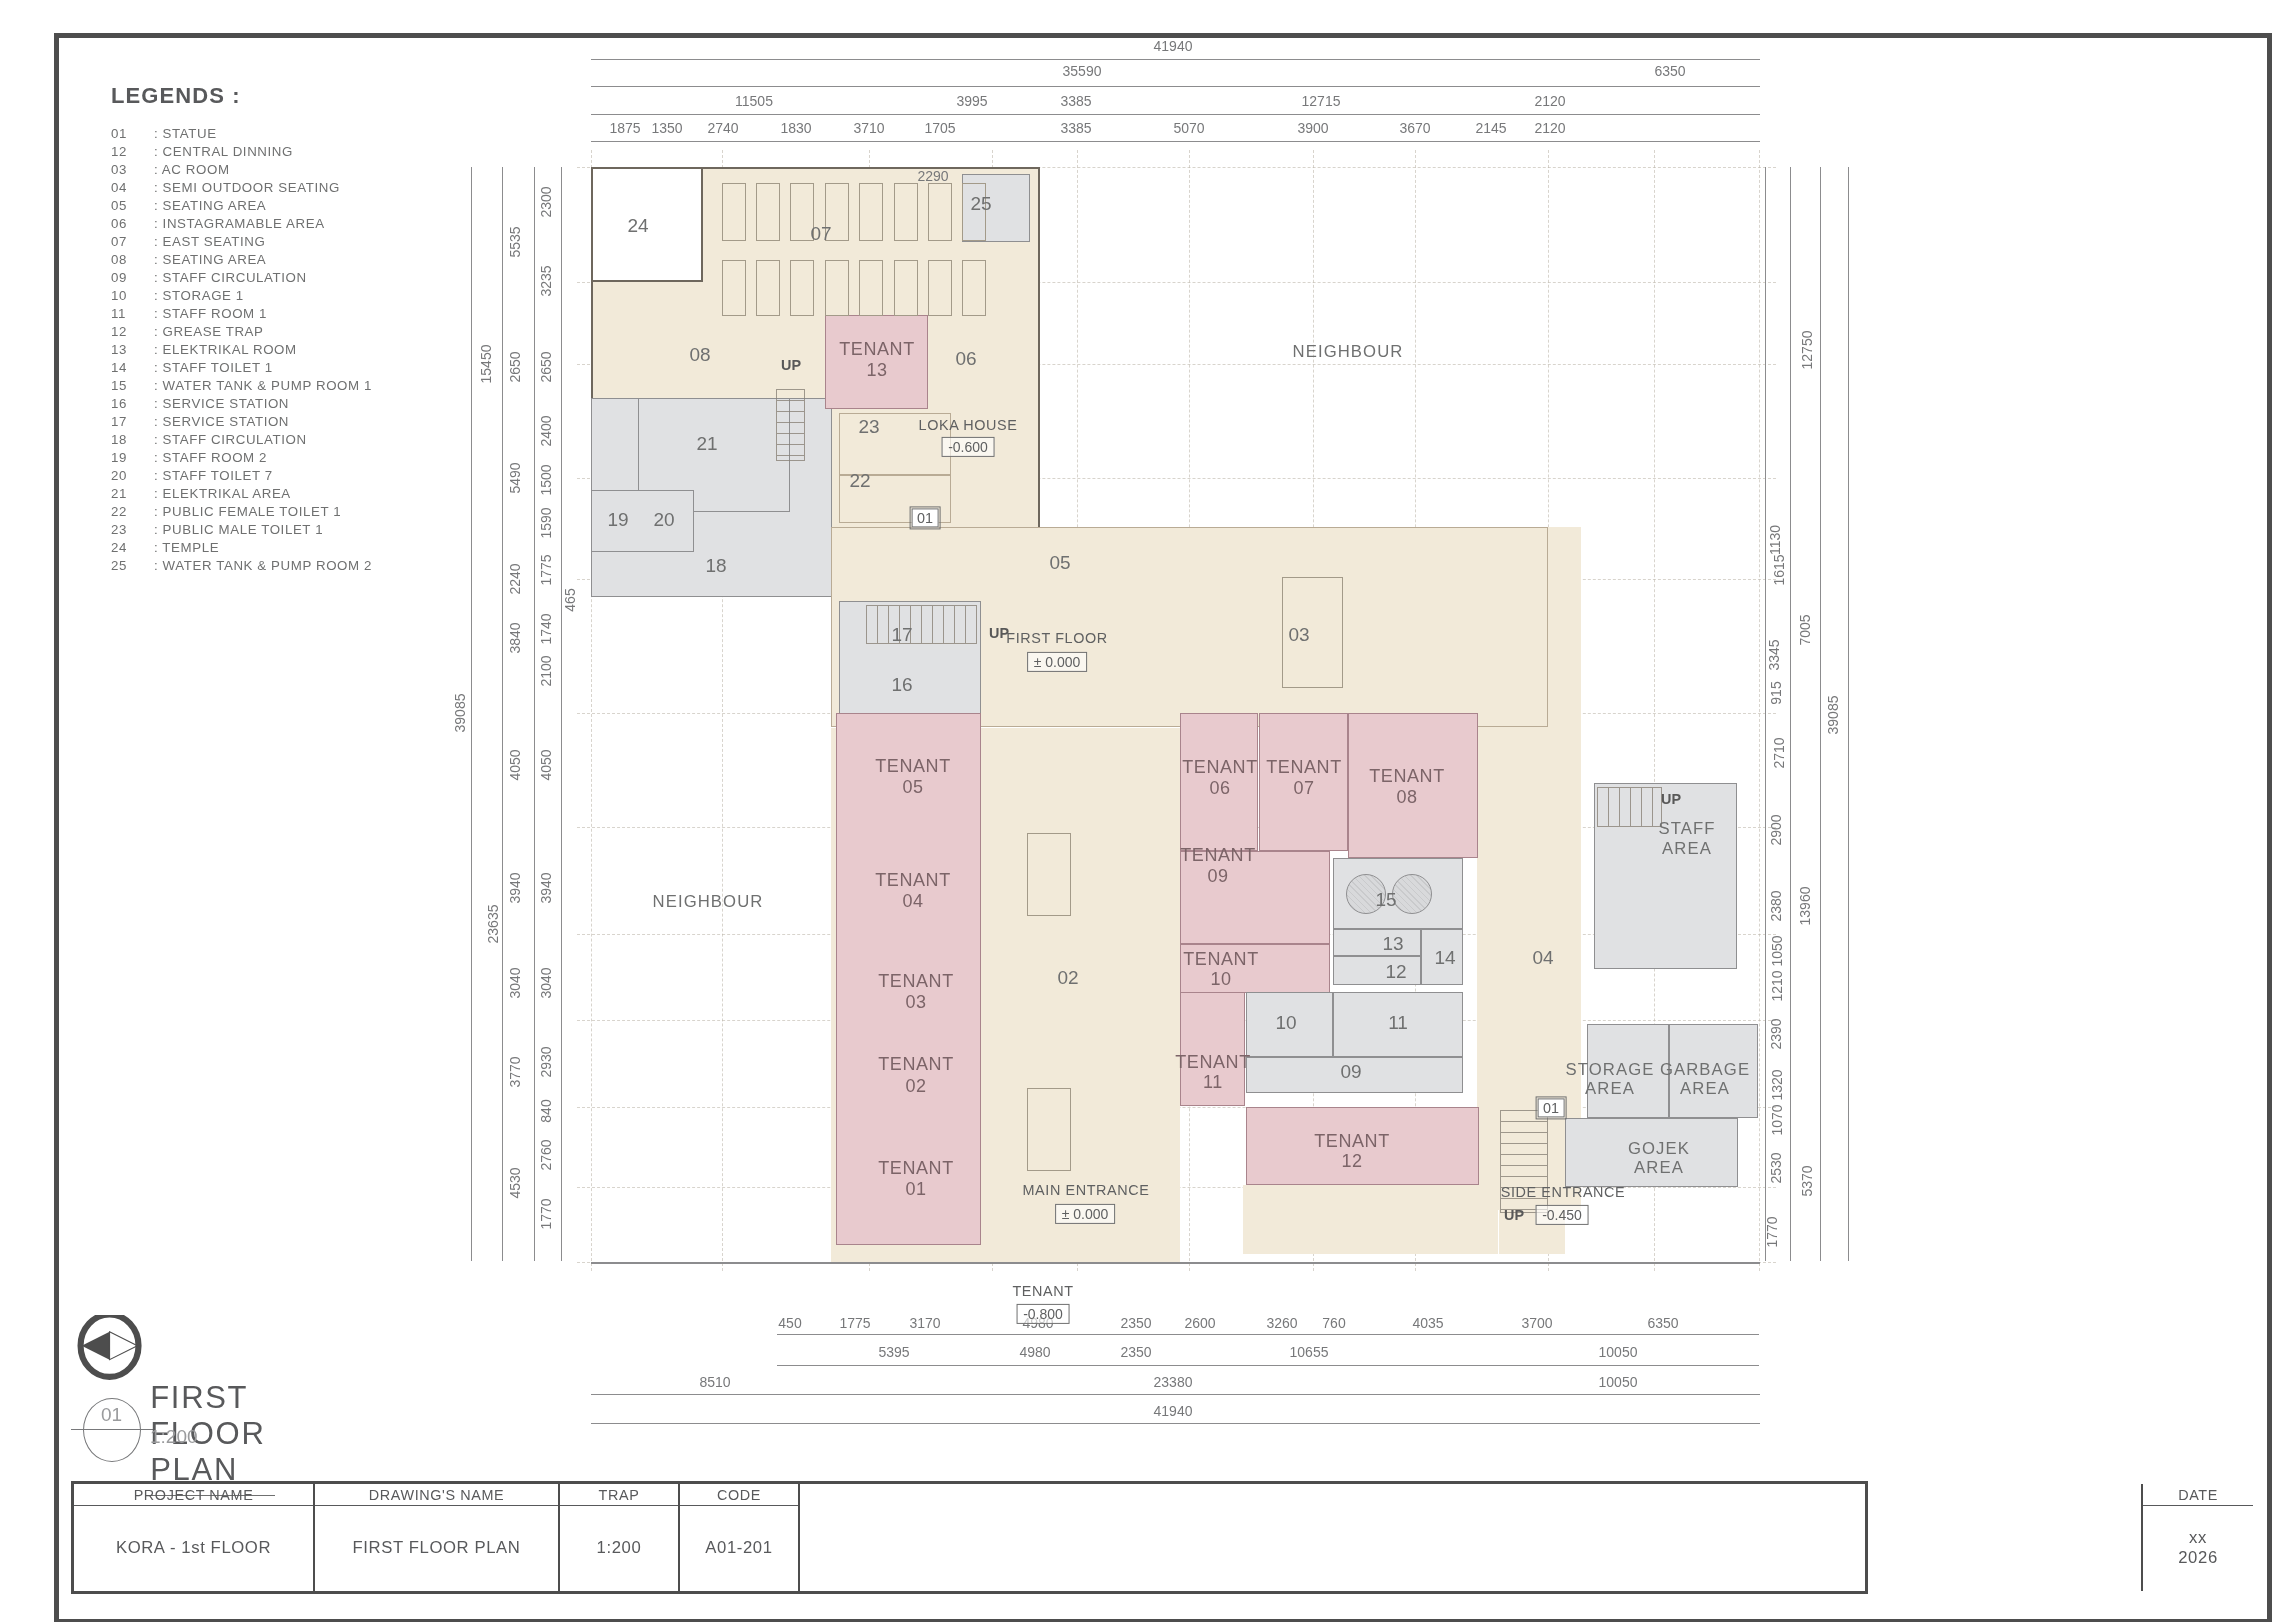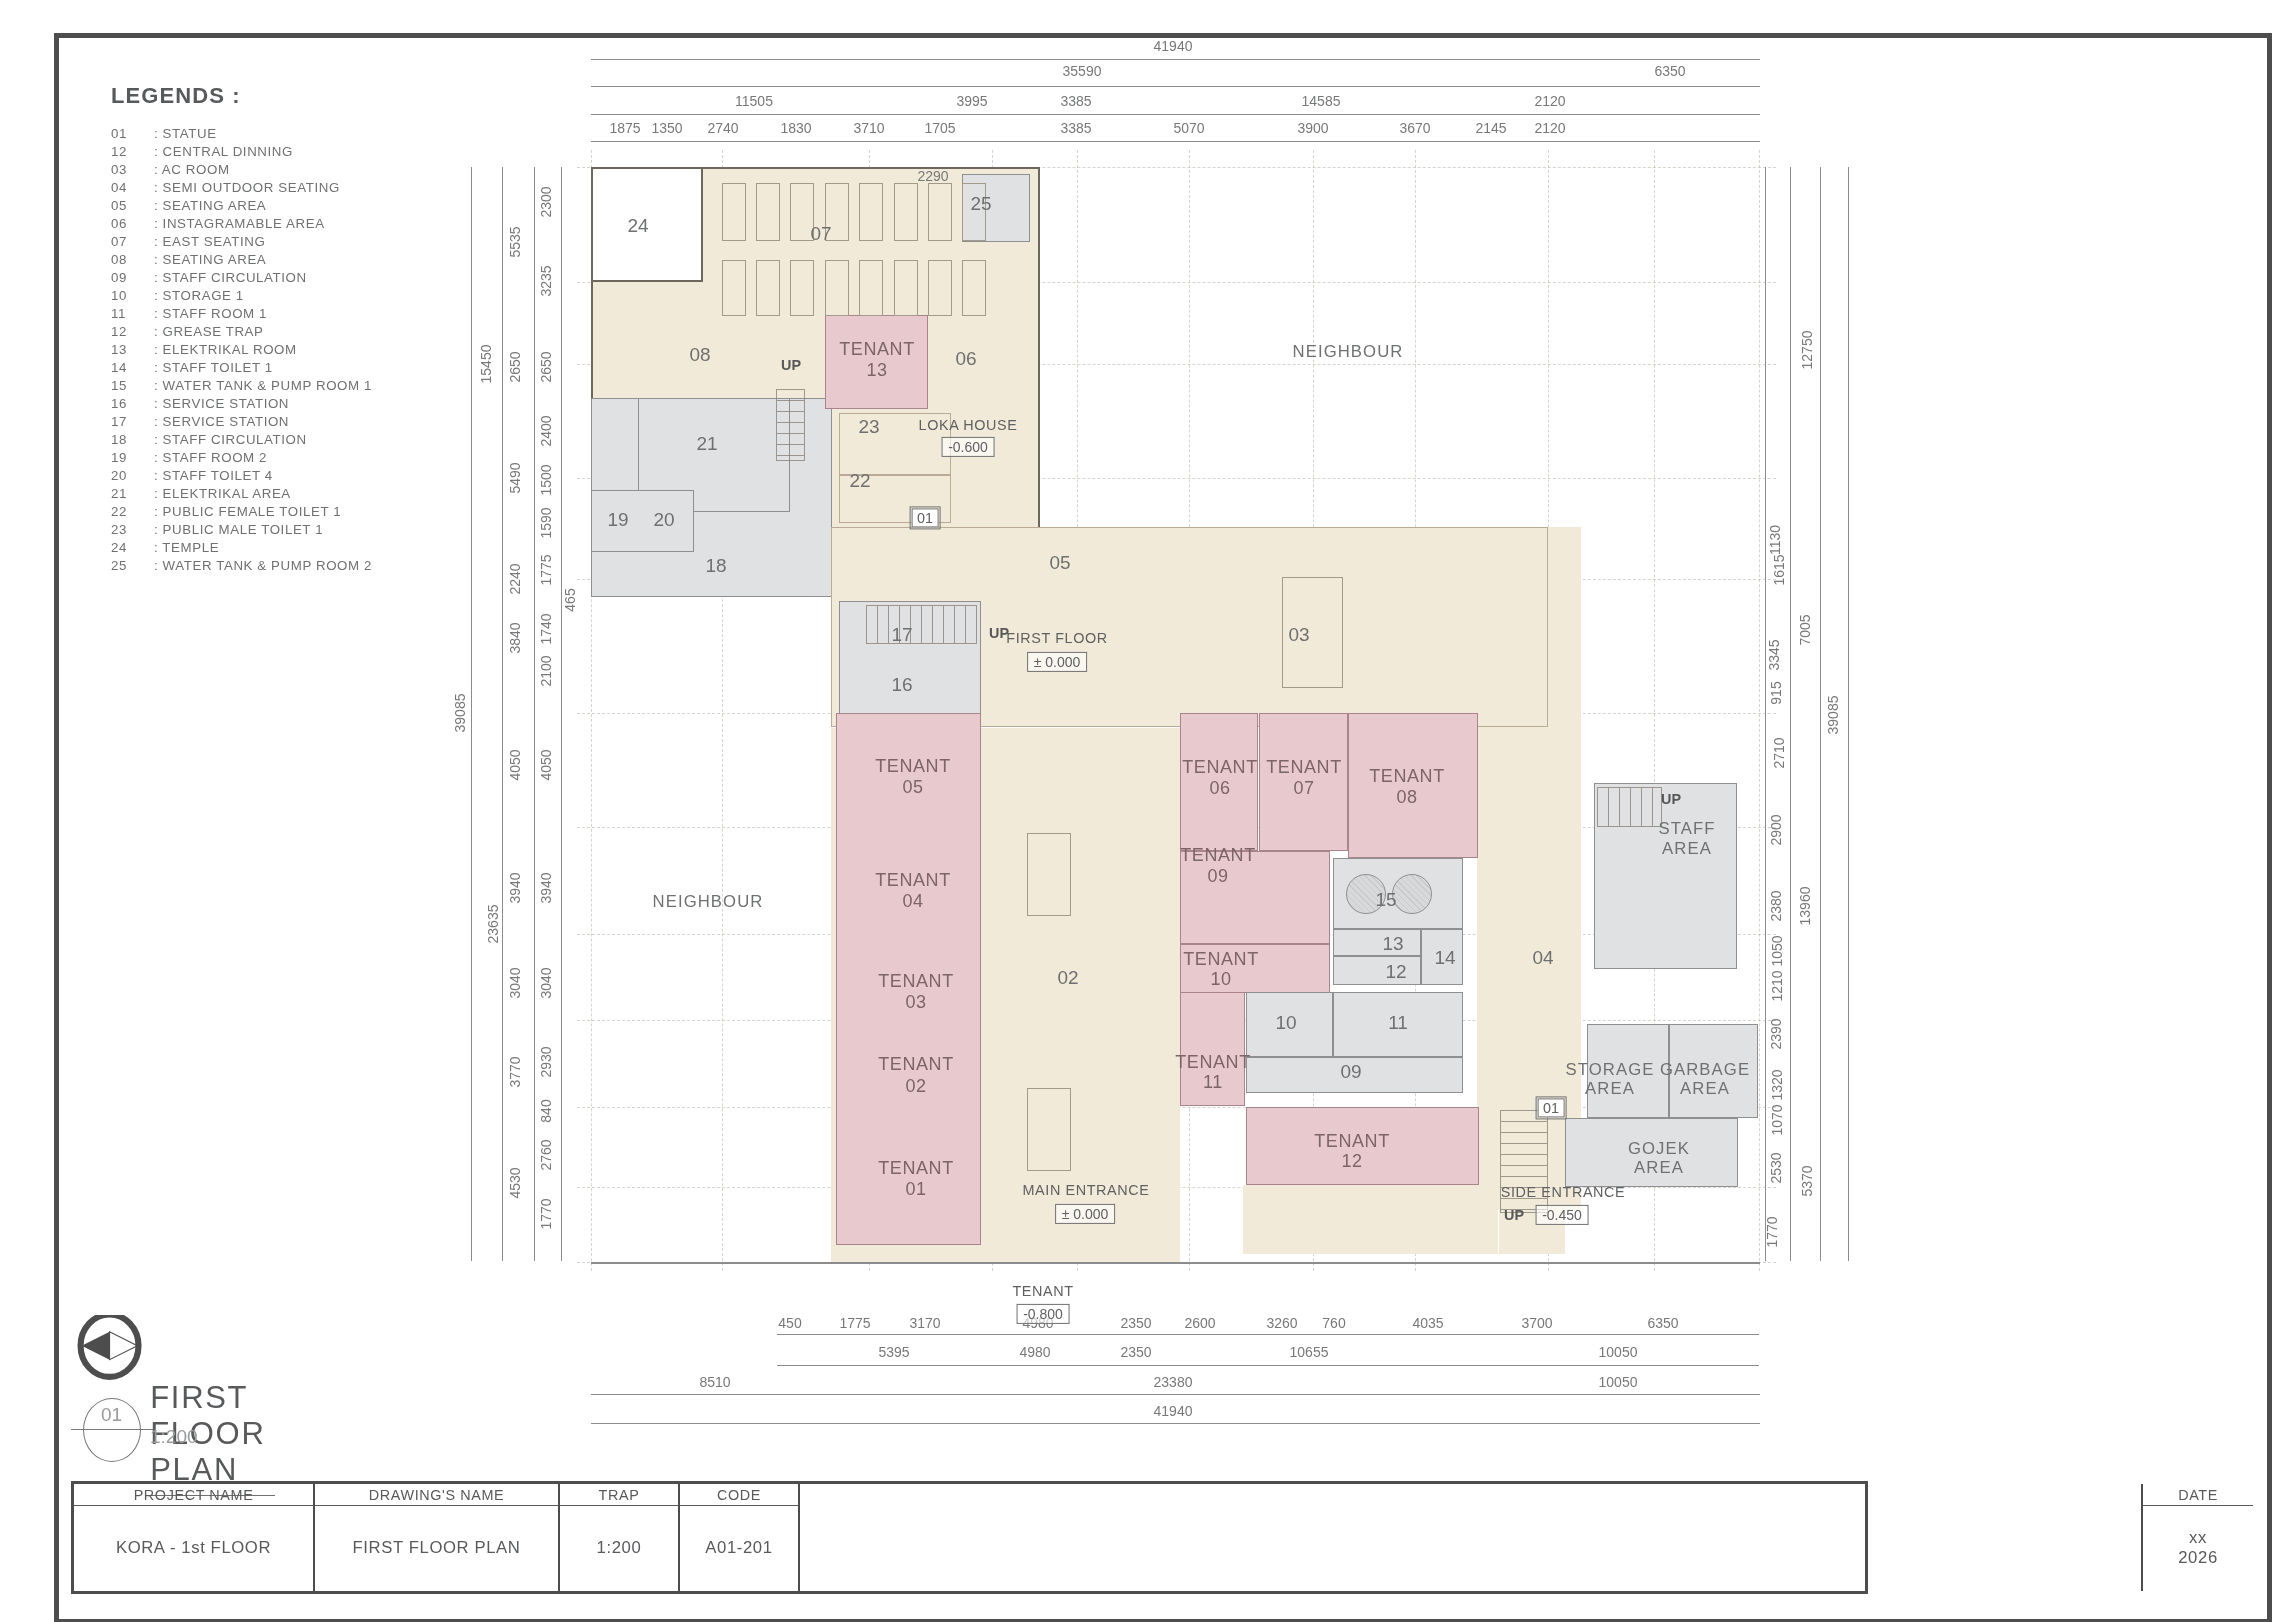--- a/index.html
+++ b/index.html
@@ -83,21 +83,21 @@
         <div class="legrow"><span class="legcode">10</span><span>: STORAGE 1</span></div>
         <div class="legrow"><span class="legcode">11</span><span>: STAFF ROOM 1</span></div>
         <div class="legrow"><span class="legcode">12</span><span>: GREASE TRAP</span></div>
         <div class="legrow"><span class="legcode">13</span><span>: ELEKTRIKAL ROOM</span></div>
         <div class="legrow"><span class="legcode">14</span><span>: STAFF TOILET 1</span></div>
         <div class="legrow"><span class="legcode">15</span><span>: WATER TANK &amp; PUMP ROOM 1</span></div>
         <div class="legrow"><span class="legcode">16</span><span>: SERVICE STATION</span></div>
         <div class="legrow"><span class="legcode">17</span><span>: SERVICE STATION</span></div>
         <div class="legrow"><span class="legcode">18</span><span>: STAFF CIRCULATION</span></div>
         <div class="legrow"><span class="legcode">19</span><span>: STAFF ROOM 2</span></div>
-        <div class="legrow"><span class="legcode">20</span><span>: STAFF TOILET 4</span></div>
+        <div class="legrow"><span class="legcode">20</span><span>: STAFF TOILET 7</span></div>
         <div class="legrow"><span class="legcode">21</span><span>: ELEKTRIKAL AREA</span></div>
         <div class="legrow"><span class="legcode">22</span><span>: PUBLIC FEMALE TOILET 1</span></div>
         <div class="legrow"><span class="legcode">23</span><span>: PUBLIC MALE TOILET 1</span></div>
         <div class="legrow"><span class="legcode">24</span><span>: TEMPLE</span></div>
         <div class="legrow"><span class="legcode">25</span><span>: WATER TANK &amp; PUMP ROOM 2</span></div>
       </div>
   </div>
 
   <div id="gridlayer">
       <div class="gridv" style="left: 591px; top: 150px; height: 1121px;"></div>
@@ -203,21 +203,21 @@
       <div class="dline" style="left: 1790px; top: 167px; width: 1.1px; height: 1094px;"></div>
       <div class="dline" style="left: 1820px; top: 167px; width: 1.1px; height: 1094px;"></div>
       <div class="dline" style="left: 1848px; top: 167px; width: 1.1px; height: 1094px;"></div>
       <div class="dline" style="left: 591px; top: 1262px; width: 1169px; height: 1.7px;"></div>
       <span class="lb dim" style="left: 1173px; top: 46px;">41940</span>
       <span class="lb dim" style="left: 1082px; top: 71px;">35590</span>
       <span class="lb dim" style="left: 1670px; top: 71px;">6350</span>
       <span class="lb dim" style="left: 754px; top: 101px;">11505</span>
       <span class="lb dim" style="left: 972px; top: 101px;">3995</span>
       <span class="lb dim" style="left: 1076px; top: 101px;">3385</span>
-      <span class="lb dim" style="left: 1321px; top: 101px;">14585</span>
+      <span class="lb dim" style="left: 1321px; top: 101px;">12715</span>
       <span class="lb dim" style="left: 1550px; top: 101px;">2120</span>
       <span class="lb dim" style="left: 625px; top: 128px;">1875</span>
       <span class="lb dim" style="left: 667px; top: 128px;">1350</span>
       <span class="lb dim" style="left: 723px; top: 128px;">2740</span>
       <span class="lb dim" style="left: 796px; top: 128px;">1830</span>
       <span class="lb dim" style="left: 869px; top: 128px;">3710</span>
       <span class="lb dim" style="left: 940px; top: 128px;">1705</span>
       <span class="lb dim" style="left: 933px; top: 128px; margin-top: 48px;">2290</span>
       <span class="lb dim" style="left: 1076px; top: 128px;">3385</span>
       <span class="lb dim" style="left: 1189px; top: 128px;">5070</span>

